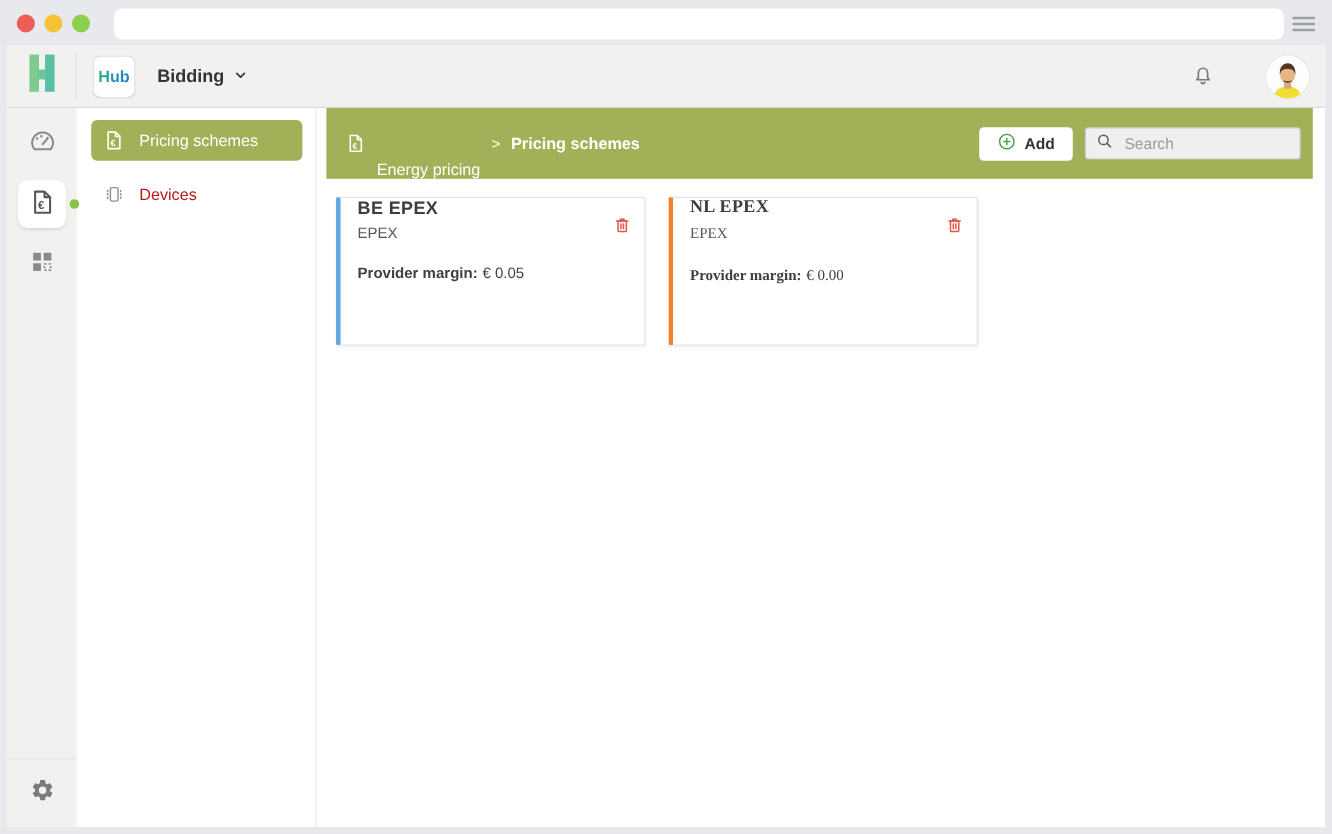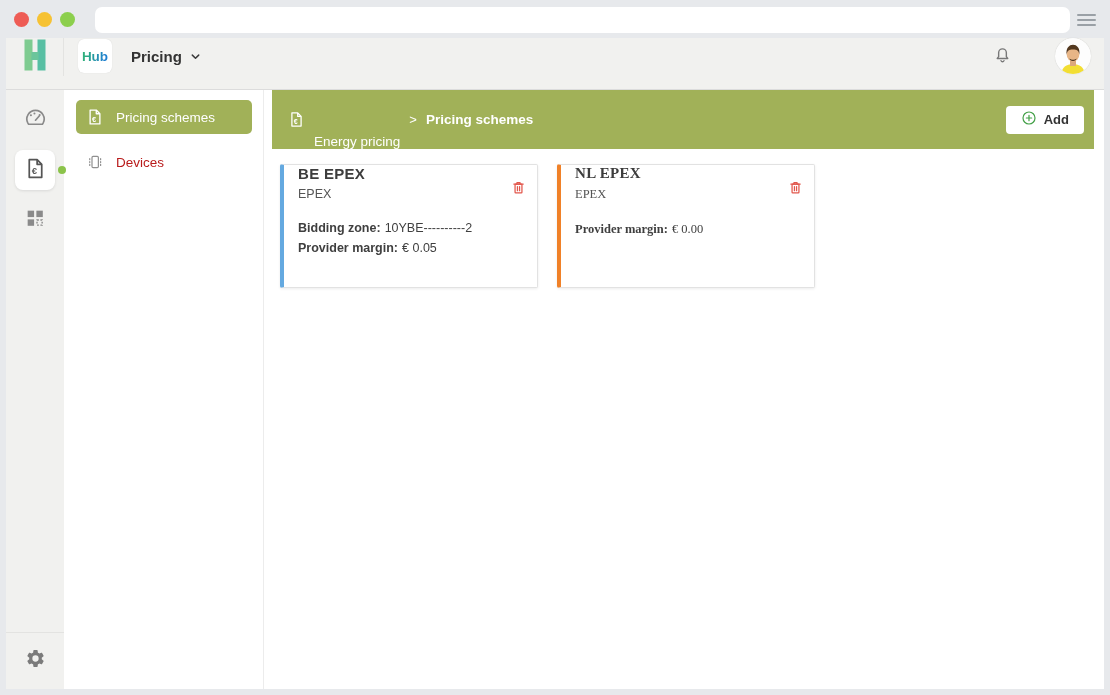--- a/index.html
+++ b/index.html
@@ -13,21 +13,21 @@
   .light.red { background: #ee5c55; }
   .light.yellow { background: #f6c233; }
   .light.green { background: #8ccf4d; }
   .urlbar { position: absolute; left: 95px; top: 7px; width: 975px; height: 26px; background: #ffffff; border-radius: 7px; font-size: 13px; color: #333; padding: 5px 12px; }
   .menu-icon { position: absolute; right: 14px; top: 14px; width: 19px; cursor: pointer; }
   .menu-icon i { display: block; height: 2px; background: #9aa0a6; margin-bottom: 3px; border-radius: 1px; }
 
   
   .app { position: absolute; left: 6px; top: 38px; width: 1098px; height: 651px; background: #fff; display: flex; flex-direction: column; }
 
-  .app-header { flex: 0 0 52px; display: flex; align-items: flex-start; background: #f1f1ef; border-bottom: 1px solid #dcdcdc; }
+  .app-header { flex: 0 0 52px; display: flex; align-items: center; background: #f1f1ef; border-bottom: 1px solid #dcdcdc; }
   .logo-cell { flex: 0 0 58px; display: flex; align-items: center; justify-content: center; border-right: 1px solid #e3e3e1; }
   .header-main { flex: 1; display: flex; align-items: center; padding-left: 14px; }
   .hub-badge { width: 34px; height: 34px; background: #fff; border-radius: 6px; display: flex; align-items: center; justify-content: center; box-shadow: 0 0 1px rgba(0,0,0,.15); }
   .hub-badge span { font-size: 13.5px; font-weight: 700; color: #1f8ac0; background: linear-gradient(100deg, #2fae7d 15%, #1e7fd0 85%); -webkit-background-clip: text; background-clip: text; -webkit-text-fill-color: transparent; }
   .org { display: flex; align-items: center; gap: 8px; margin-left: 13px; font-size: 15px; font-weight: 700; color: #333; background: none; border: none; cursor: pointer; font-family: inherit; }
   .header-right { margin-left: auto; display: flex; align-items: center; height: 100%; }
   .bell-btn { background: none; border: none; color: #787878; margin-right: 24px; cursor: pointer; padding: 0; display: flex; }
   .header-sep { width: 1px; height: 100%; background: #e3e3e1; }
   .avatar { width: 36px; height: 36px; border-radius: 50%; overflow: hidden; margin: 0 13px 0 17px; cursor: pointer; box-shadow: 0 0 1px rgba(0,0,0,.2); }
 
@@ -104,21 +104,21 @@
             <path d="M13.5 22c0-5 2.5-7.6 6-8v8z" fill="#6bc59b"></path>
             <rect x="13.5" y="14" width="7" height="8" fill="#6bc59b"></rect>
           </svg>
         </span>
       </div>
       <div class="header-main">
         <span class="hub-badge">
           <span>Hub</span>
         </span>
         <button class="org">
-          <span>Pricing</span>
+          <span>Bidding</span>
           <span>
             <svg width="11" height="11" viewBox="0 0 24 24" fill="none" stroke="#3a3a3a" stroke-width="3.2" stroke-linecap="round" stroke-linejoin="round">
                 <path d="M5 9l7 7 7-7"></path>
               </svg>
           </span>
         </button>
         <div class="header-right">
           <button class="bell-btn">
             <span>
               <svg width="21" height="21" viewBox="0 0 24 24" fill="none" stroke="currentColor" stroke-width="1.6" stroke-linecap="round" stroke-linejoin="round">
@@ -234,42 +234,48 @@
           <div class="toolbar-right">
             <button class="add-btn">
               <span>
                 <svg width="16" height="16" viewBox="0 0 24 24" fill="none" stroke="#43a047" stroke-width="1.8" stroke-linecap="round">
                     <circle cx="12" cy="12" r="9"></circle>
                     <path d="M12 8v8M8 12h8"></path>
                   </svg>
               </span>
               <span>Add</span>
             </button>
+            <div class="search-box">
+              <span>
+                <svg width="15" height="15" viewBox="0 0 24 24" fill="none" stroke="#5c5c5c" stroke-width="2" stroke-linecap="round">
+                    <circle cx="10.5" cy="10.5" r="6.2"></circle>
+                    <path d="M15.2 15.2L20 20"></path>
+                  </svg>
+              </span>
+              <input type="text" placeholder="Search" style="">
+            </div>
           </div>
         </div>
 
         <div class="cards">
 
           <div class="card blue">
             <div class="card-title">BE EPEX</div>
             <button class="trash-btn">
               <span>
                 <svg width="15" height="17" viewBox="0 0 24 24" fill="none" stroke="currentColor" stroke-width="2" stroke-linecap="round" stroke-linejoin="round">
                   <path d="M4.5 6.5h15"></path>
                   <path d="M9.5 6.5V4.2h5v2.3"></path>
                   <rect x="6.5" y="6.5" width="11" height="14" rx="1"></rect>
                   <path d="M10.3 10.5v6.5M13.7 10.5v6.5"></path>
                 </svg>
               </span>
             </button>
             <div class="card-sub">EPEX</div>
             <div class="card-fields">
-              <div class="field">
-                <b>Bidding zone:</b><span>10YBE----------2</span>
-              </div>
               <div class="field">
                 <b>Provider margin:</b><span>€ 0.05</span>
               </div>
             </div>
           </div>
 
           <div class="card orange">
             <div class="card-title">NL EPEX</div>
             <button class="trash-btn">
               <span>

